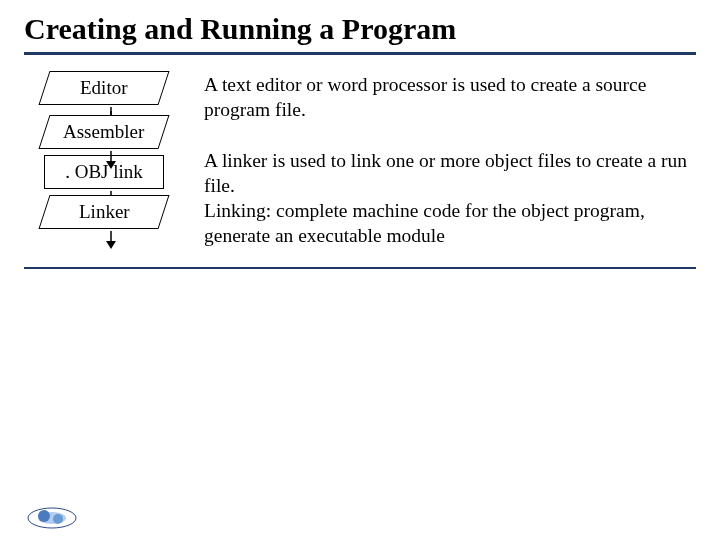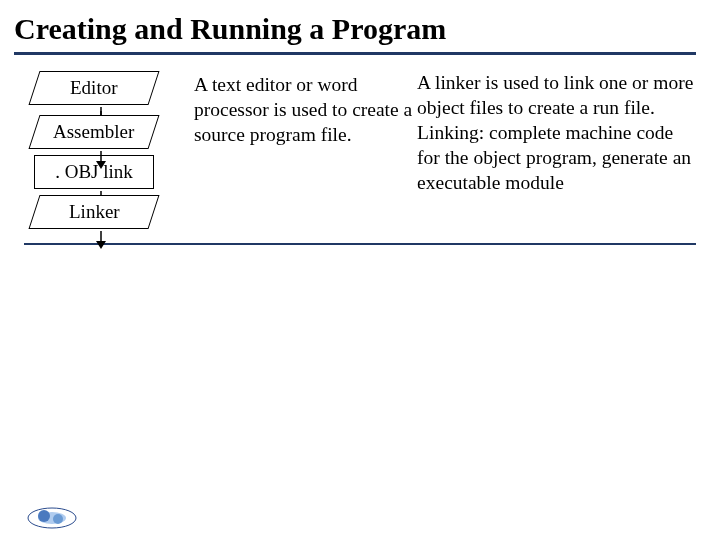--- a/index.html
+++ b/index.html
@@ -6,21 +6,21 @@
   body {
     margin: 0;
     width: 720px;
     height: 540px;
     font-family: "Times New Roman", serif;
     background: #fff;
     color: #000;
     position: relative;
   }
   .slide {
-    padding: 12px 24px 0 14px;
+    padding: 12px 24px 0 24px;
   }
   .title {
     font-size: 30px;
     font-weight: bold;
     margin: 0 0 6px 0;
   }
   .title-rule {
     border: none;
     border-top: 3px solid #203864;
     margin: 0 0 16px 0;
@@ -62,21 +62,21 @@
     height: 0;
     position: relative;
     margin: 0 0 2px 0;
   }
   .arrow svg {
     display: block;
     margin: 0 auto;
   }
   .descs {
     display: flex;
-    flex-direction: row;
+    flex-direction: column;
     font-size: 19.5px;
     line-height: 1.28;
   }
   .desc {
     margin-bottom: 8px;
   }
   .spacer-sm { height: 6px; }
   .spacer-md { height: 12px; }
   .footer-rule {
     border: none;

